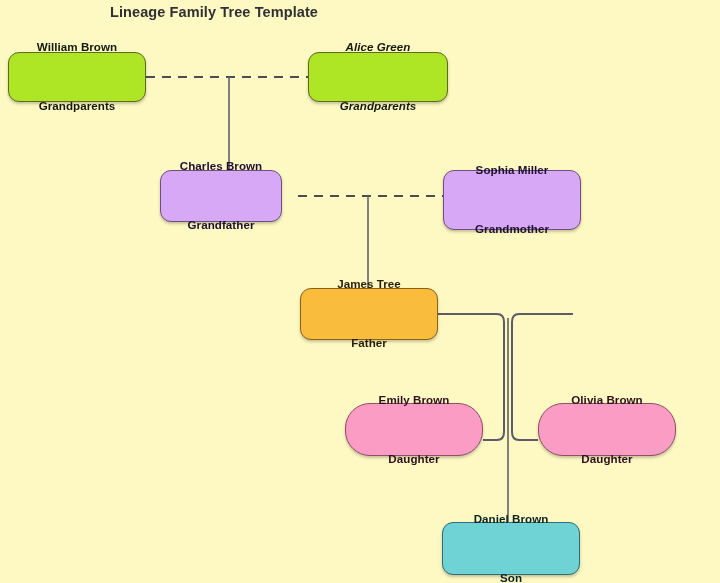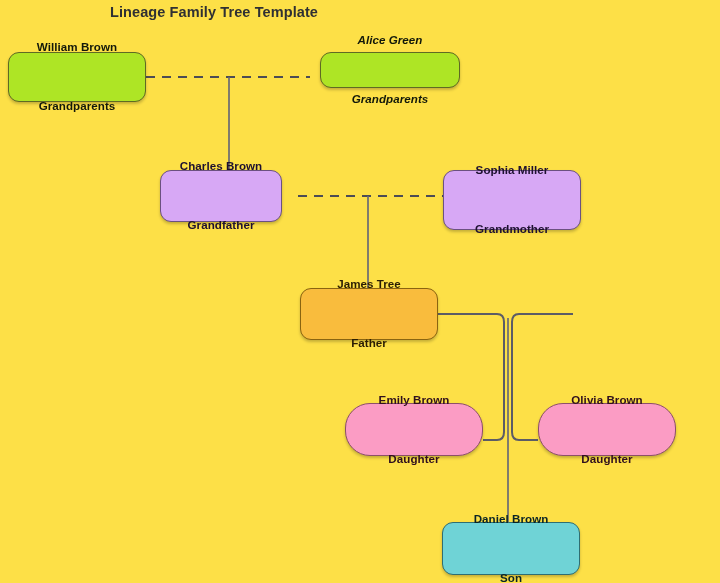--- a/index.html
+++ b/index.html
@@ -4,21 +4,21 @@
 <style>
   html, body {
     margin: 0;
     padding: 0;
     background: #ffffff;
   }
   #canvas {
     position: relative;
     width: 720px;
     height: 583px;
-    background: #fde047;
+    background: #fef9c3;
     font-family: "Liberation Sans", "DejaVu Sans", sans-serif;
     overflow: hidden;
   }
   #title {
     position: absolute;
     left: 110px;
     top: 4px;
     font-size: 14.5px;
     font-weight: bold;
     color: #2f3033;
@@ -85,21 +85,21 @@
     <path d="M573,314 H519 Q512,314 512,322 V432 Q512,440 519,440 H538" fill="none" stroke="#5c5c66" stroke-width="2"></path>
 
     <line x1="508" y1="318" x2="508" y2="522" stroke="#6a6a74" stroke-width="1.7"></line>
   </svg>
 
   <div class="node n-green" style="left:8px; top:52px; width:138px; height:50px;">
     <span class="nm">William Brown</span>
     <span class="rl">Grandparents</span>
   </div>
 
-  <div class="node n-green" style="left:320px; top:52px; width:140px; height:36px;font-style:italic;">
+  <div class="node n-green" style="left:308px; top:52px; width:140px; height:50px;font-style:italic;">
     <span class="nm">Alice Green</span>
     <span class="rl">Grandparents</span>
   </div>
 
   <div class="node n-purple" style="left:160px; top:170px; width:122px; height:52px;">
     <span class="nm">Charles Brown</span>
     <span class="rl">Grandfather</span>
   </div>
 
   <div class="node n-purple" style="left:443px; top:170px; width:138px; height:60px;">

